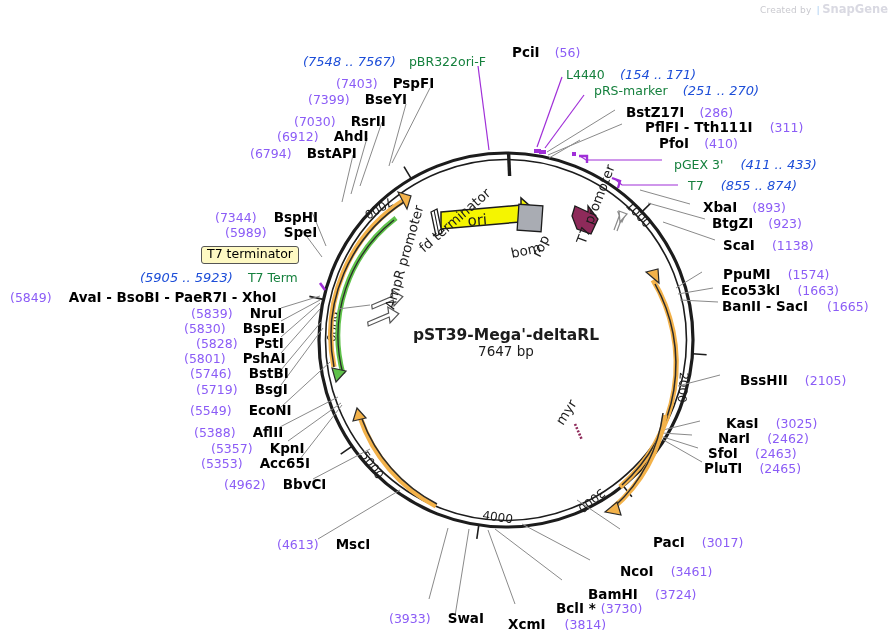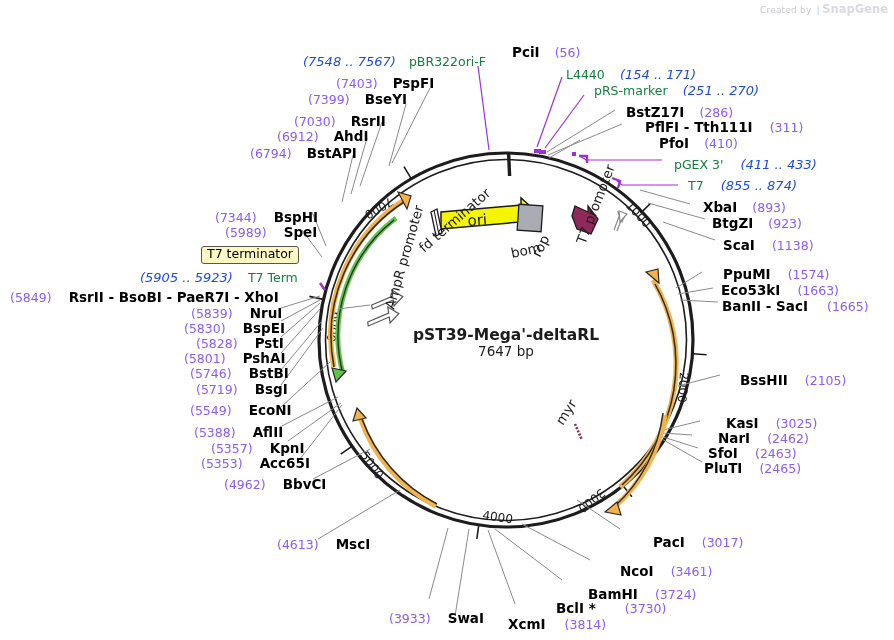--- a/index.html
+++ b/index.html
@@ -341,21 +341,21 @@
 <div class="lbl" style="left:620px;top:563px;">
   <span class="nm">NcoI</span>
   <span class="ps" style="margin-left:12px;">(3461)</span>
 </div>
 <div class="lbl" style="left:588px;top:586px;">
   <span class="nm">BamHI</span>
   <span class="ps" style="margin-left:12px;">(3724)</span>
 </div>
 <div class="lbl" style="left:556px;top:600px;">
   <span class="nm">BclI *</span>
-  <span class="ps" style="margin-left:24px;">(3730)</span>
+  <span class="ps" style="margin-left:0;">(3730)</span>
 </div>
 <div class="lbl" style="left:508px;top:616px;">
   <span class="nm">XcmI</span>
   <span class="ps" style="margin-left:14px;">(3814)</span>
 </div>
 <div class="lbl" style="left:389px;top:610px;">
   <span class="ps">(3933)</span>
   <span class="nm" style="margin-left:12px;">SwaI</span>
 </div>
 
@@ -402,21 +402,21 @@
 <div class="lbl" style="left:184px;top:320px;">
   <span class="ps">(5830)</span>
   <span class="nm" style="margin-left:12px;">BspEI</span>
 </div>
 <div class="lbl" style="left:191px;top:305px;">
   <span class="ps">(5839)</span>
   <span class="nm" style="margin-left:12px;">NruI</span>
 </div>
 <div class="lbl" style="left:10px;top:289px;">
   <span class="ps">(5849)</span>
-  <span class="nm" style="margin-left:12px;">RsrII  -  BsoBI  -  PaeR7I  -  XhoI</span>
+  <span class="nm" style="margin-left:12px;">AvaI  -  BsoBI  -  PaeR7I  -  XhoI</span>
 </div>
 <div class="lbl" style="left:140px;top:269px;">
   <span class="featps">(5905 .. 5923)</span>
   <span class="feat" style="margin-left:10px;">T7 Term</span>
 </div>
 <div class="lbl boxed" style="left:201px;top:246px;">T7 terminator</div>
 <div class="lbl" style="left:225px;top:224px;">
   <span class="ps">(5989)</span>
   <span class="nm" style="margin-left:12px;">SpeI</span>
 </div>

